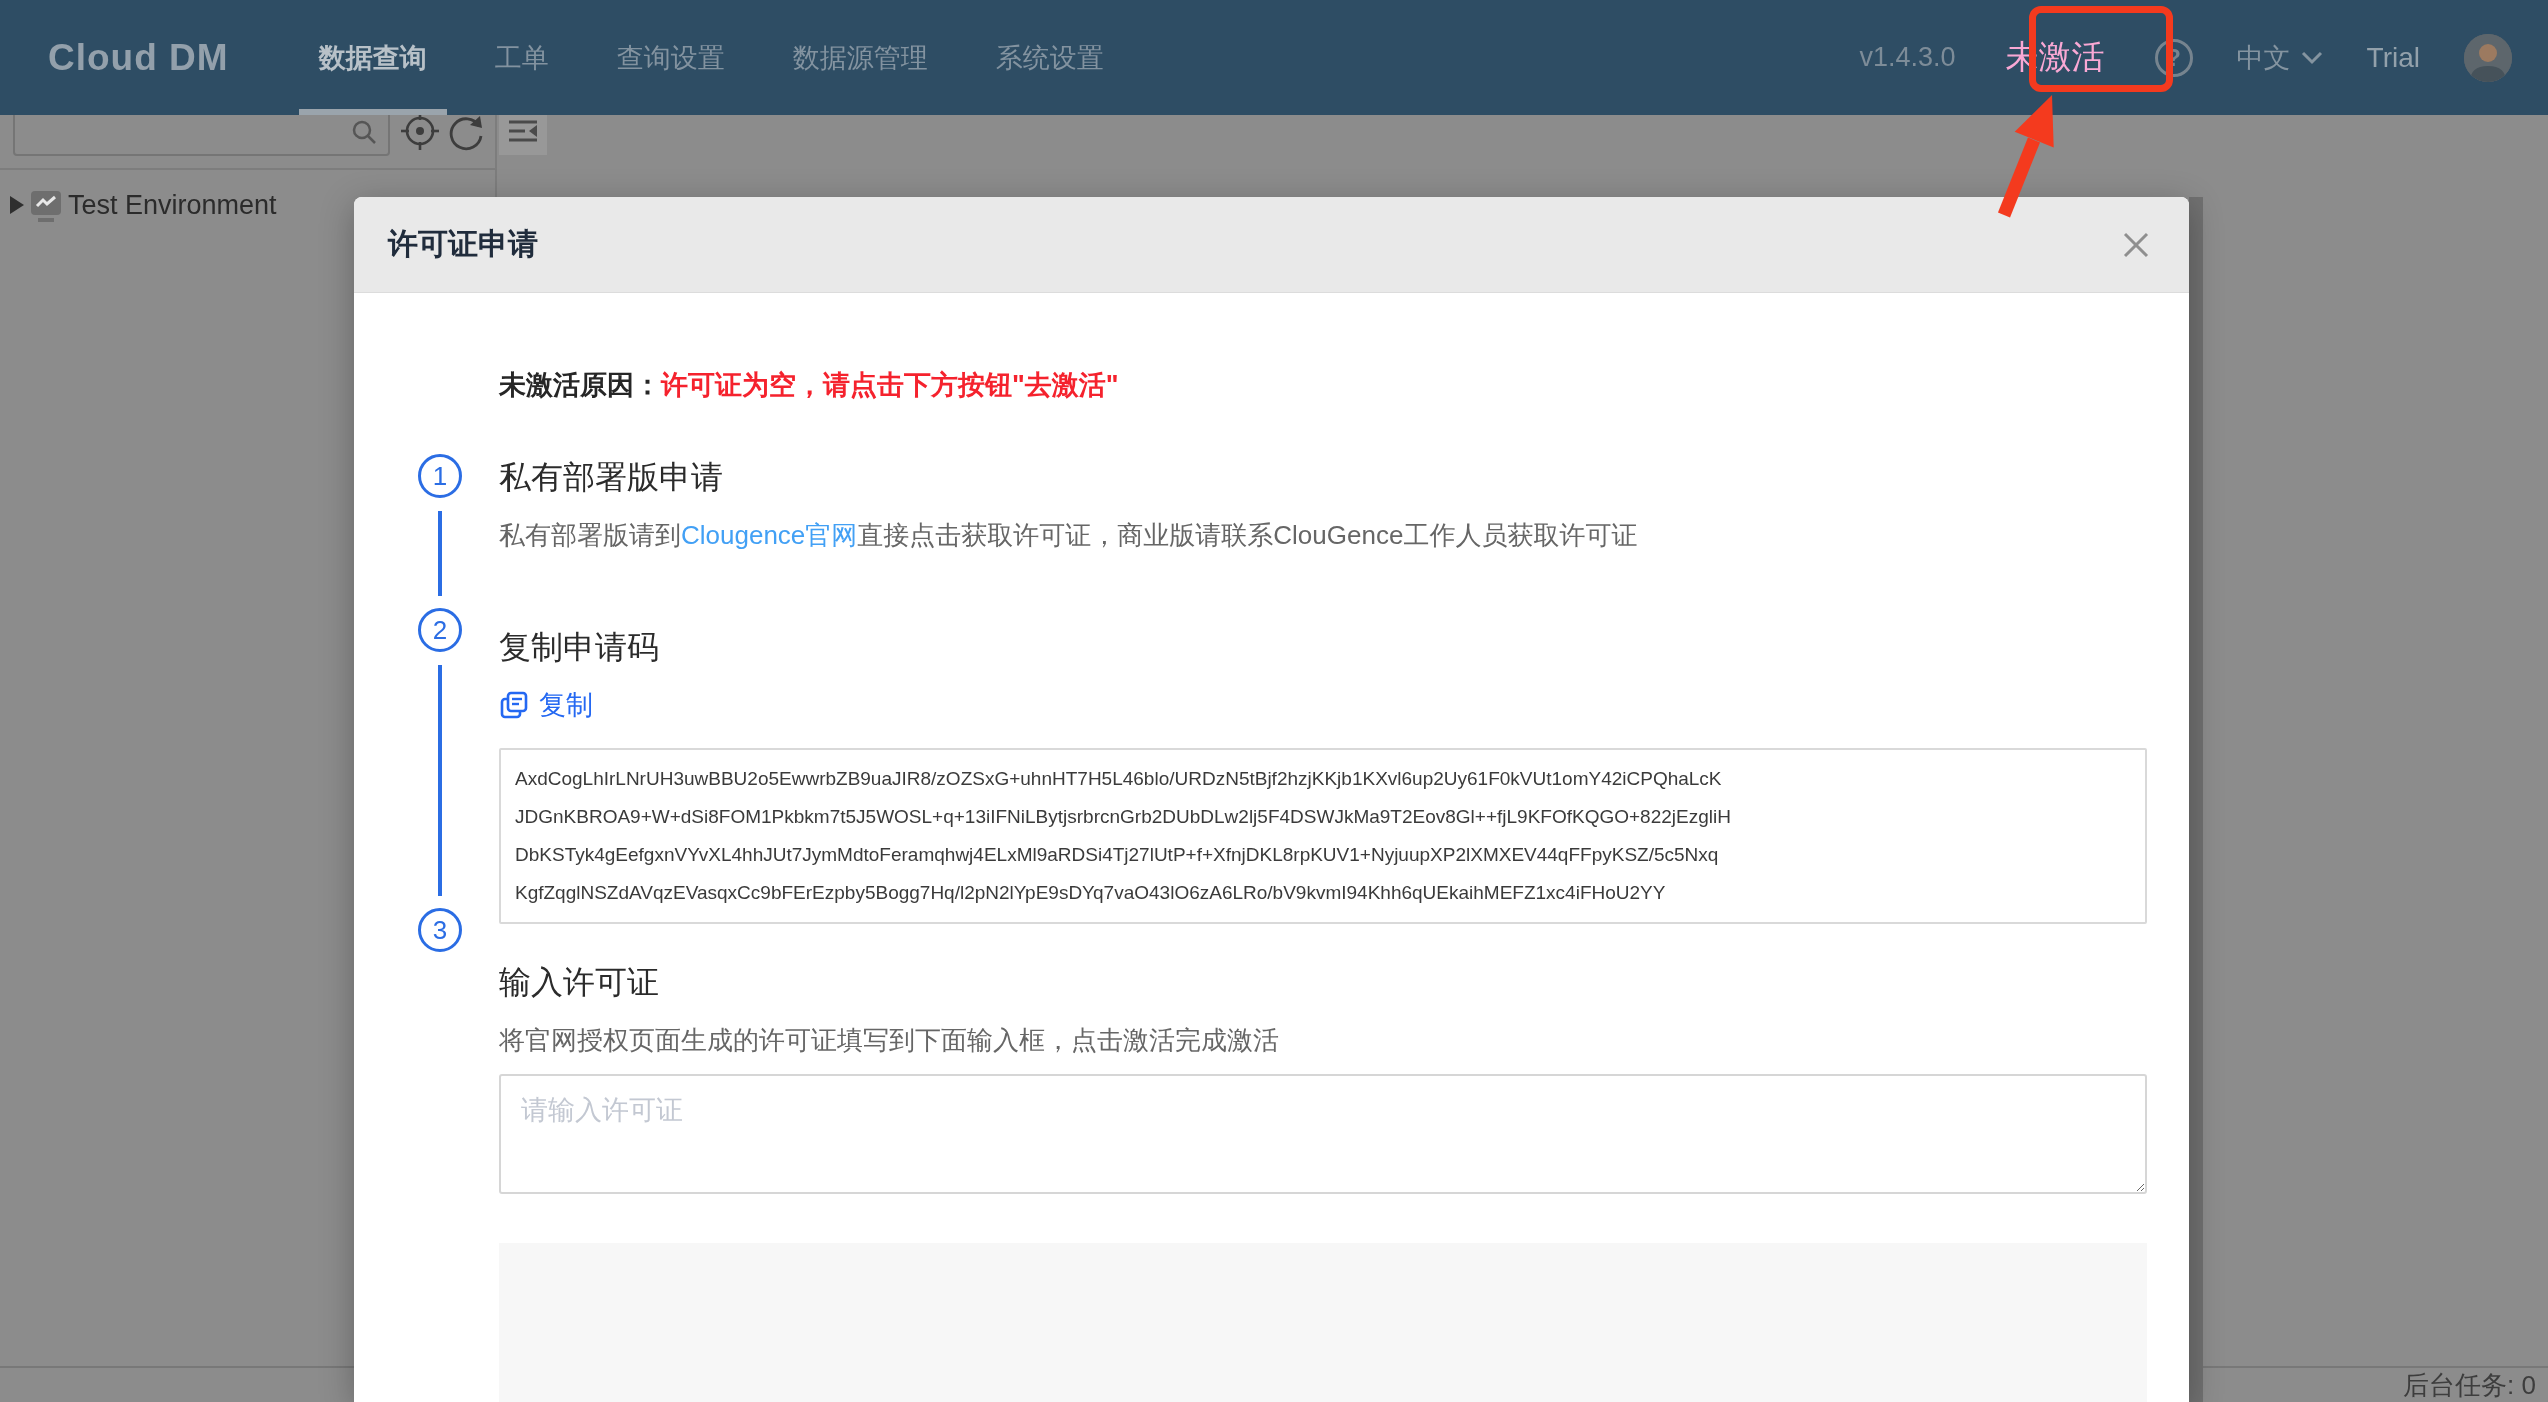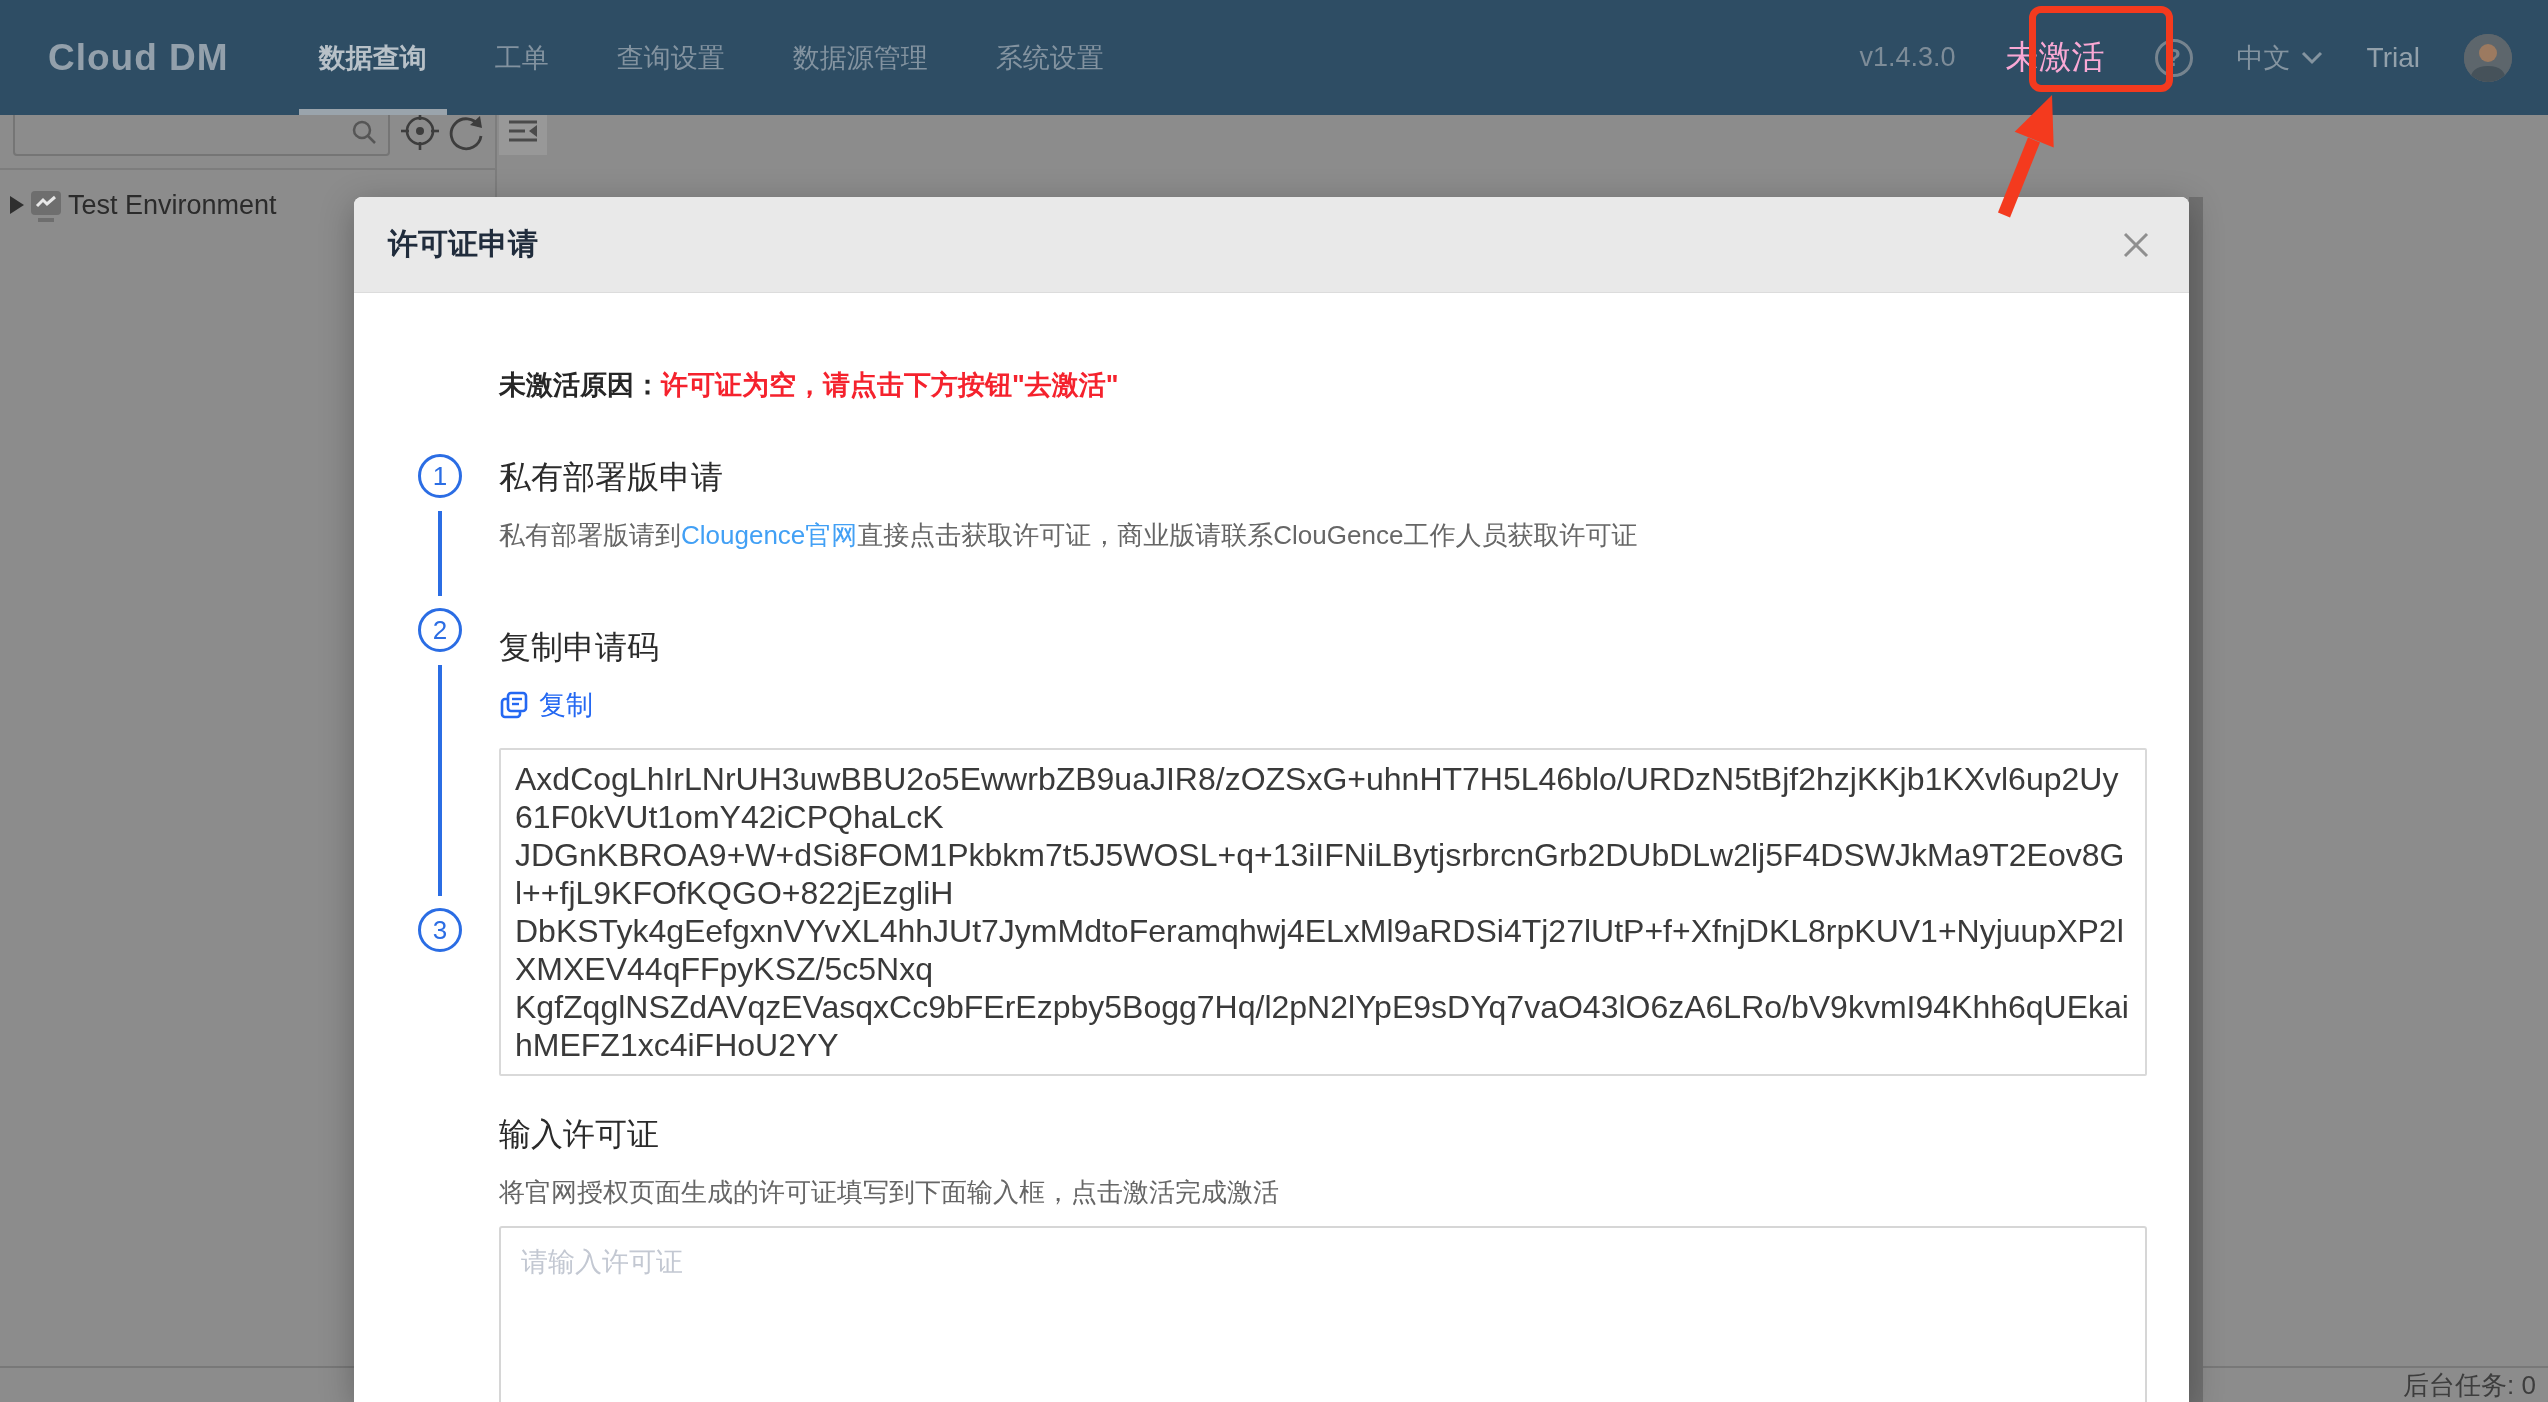--- a/index.html
+++ b/index.html
@@ -70,22 +70,22 @@
   .warning { margin-top:74px; font-size:27px; line-height:36px; font-weight:bold; color:#262626; }
   .warning .reason { color:#f5222d; }
   .step-title { font-size:32px; line-height:44px; color:#2b2b2b; }
   .t1 { margin-top:52px; } .t2 { margin-top:72px; } .t3 { margin-top:36px; }
   .step-desc { font-size:26px; line-height:36px; color:#666; }
   .d1, .d3 { margin-top:18px; }
   .desc-row { display:flex; justify-content:space-between; align-items:center; margin-top:18px; }
   .link { color:#42a0f5; cursor:pointer; }
   .copy-btn { display:flex; align-items:center; gap:10px; color:#2468f2; font-size:27px; cursor:pointer; flex:none; }
   .code-box { margin-top:25px; border:2px solid #d9d9d9; border-radius:2px; padding:10px 14px;
-              font-size:32px; line-height:38px; color:#3a3a3a; word-break:break-all; }
-  .license-input { margin-top:16px; width:100%; height:202px; border:2px solid #d6d6d6; border-radius:3px;
+              font-size:19px; line-height:38px; color:#3a3a3a; word-break:break-all; }
+  .license-input { margin-top:16px; width:100%; height:120px; border:2px solid #d6d6d6; border-radius:3px;
                    padding:16px 20px; font-size:27px; font-family:inherit; color:#333; resize:vertical; display:block; }
   .license-input::placeholder { color:#c3c8d2; }
   .notes { margin-top:49px; background:#f7f7f7; padding:26px 28px; font-size:26px; line-height:46px; color:#6f6f6f; height:220px; }
 </style>
 </head>
 <body>
 
 <div class="navbar">
   <div class="logo">Cloud DM</div>
   <div class="nav-items">

